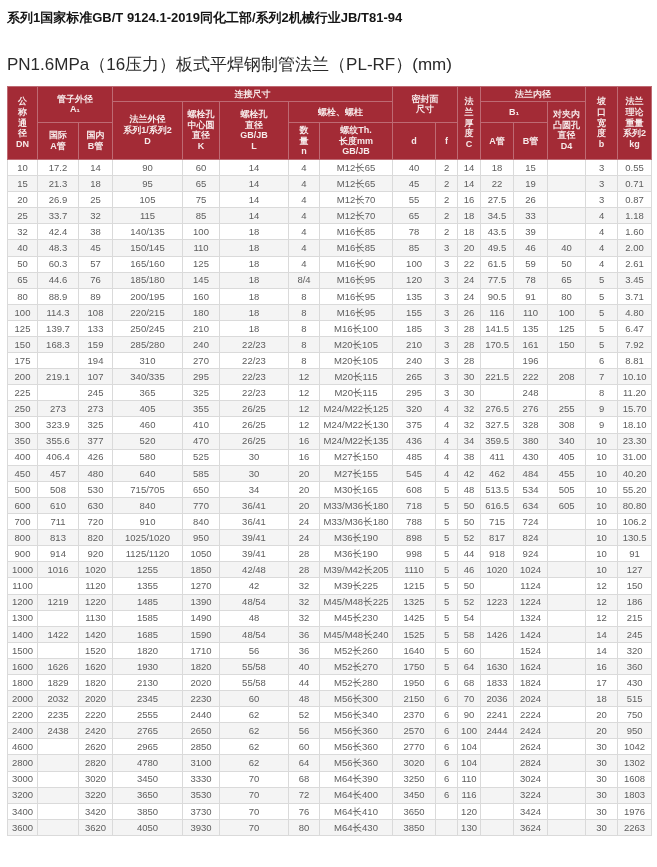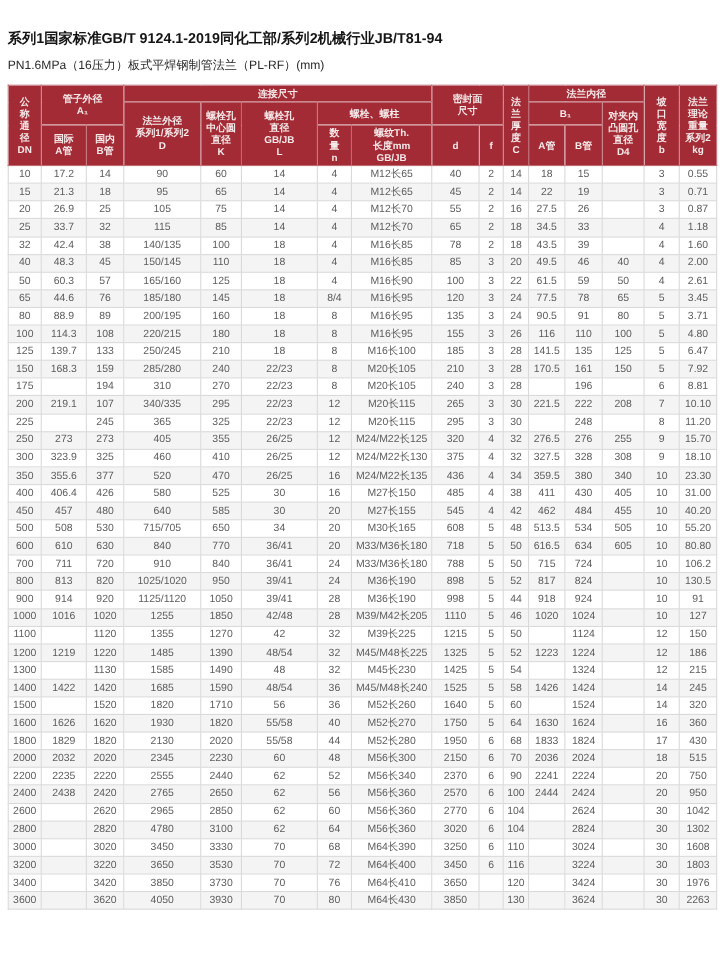--- a/index.html
+++ b/index.html
@@ -6,25 +6,25 @@
   html, body { margin: 0; padding: 0; }
   body {
     width: 657px; height: 867px;
     background: #ffffff;
     font-family: "Liberation Sans", "DejaVu Sans", sans-serif;
     overflow: hidden;
   }
   .page { padding: 6px 7px 0 7px; }
   .doc-title {
     font-size: 13px; font-weight: bold; color: #151515;
-    margin: 21px 0 0 0; line-height: 1.3;
+    margin: 4px 0 0 0; line-height: 1.3;
   }
   .doc-subtitle {
-    font-size: 11px; color: #2a2a2a;
-    margin: 9px 0 10px 0; line-height: 1.3;
+    font-size: 17px; color: #2a2a2a;
+    margin: 27px 0 10px 0; line-height: 1.3;
   }
   table.spec {
     border-collapse: collapse; table-layout: fixed;
     width: 643px;
     border: 1px solid #c9c9c9;
   }
   thead th {
     background: #A32B36;
     color: #F6E9E9;
     font-size: 9px; font-weight: bold;
@@ -798,21 +798,21 @@
           <td>2570</td>
           <td>6</td>
           <td>100</td>
           <td>2444</td>
           <td>2424</td>
           <td></td>
           <td>20</td>
           <td>950</td>
         </tr>
         <tr>
-          <td>2600</td>
+          <td>4600</td>
           <td></td>
           <td>2620</td>
           <td>2965</td>
           <td>2850</td>
           <td>62</td>
           <td>60</td>
           <td>M56长360</td>
           <td>2770</td>
           <td>6</td>
           <td>104</td>

